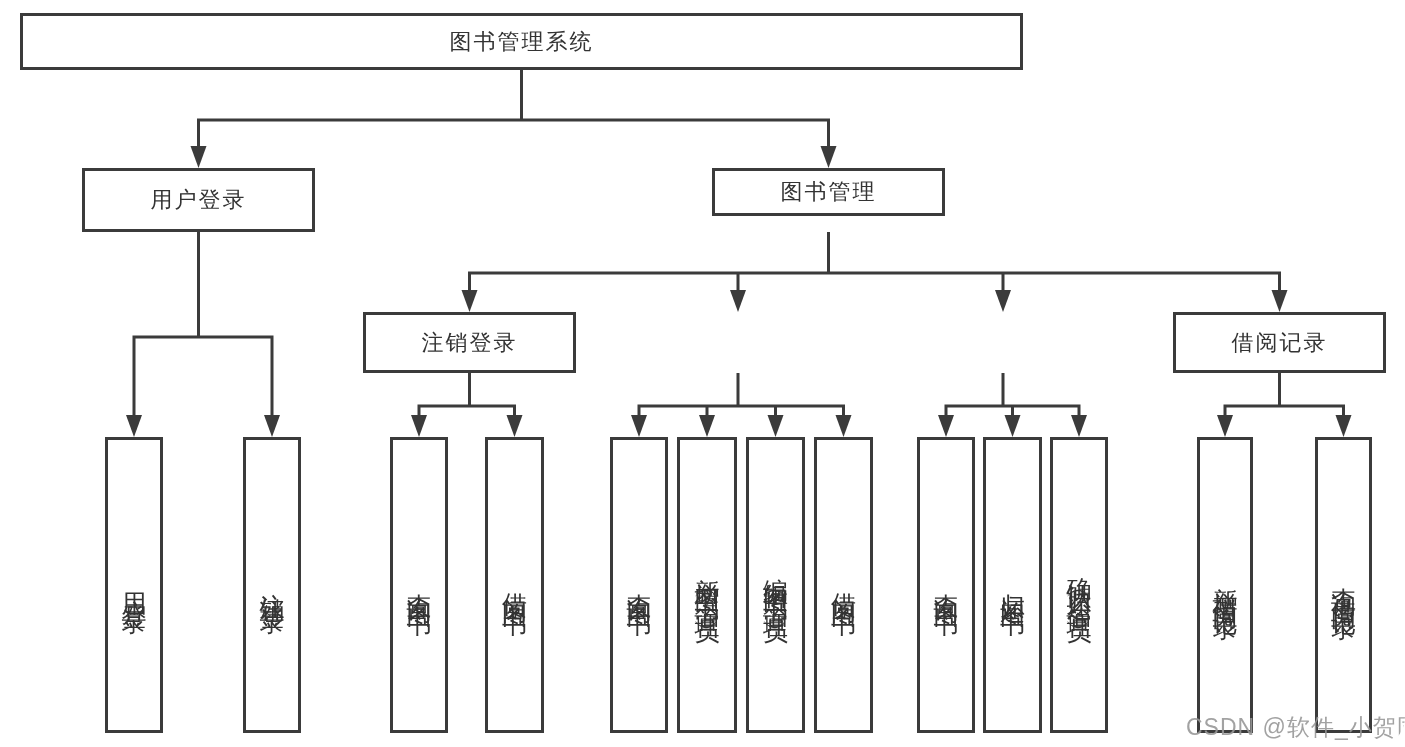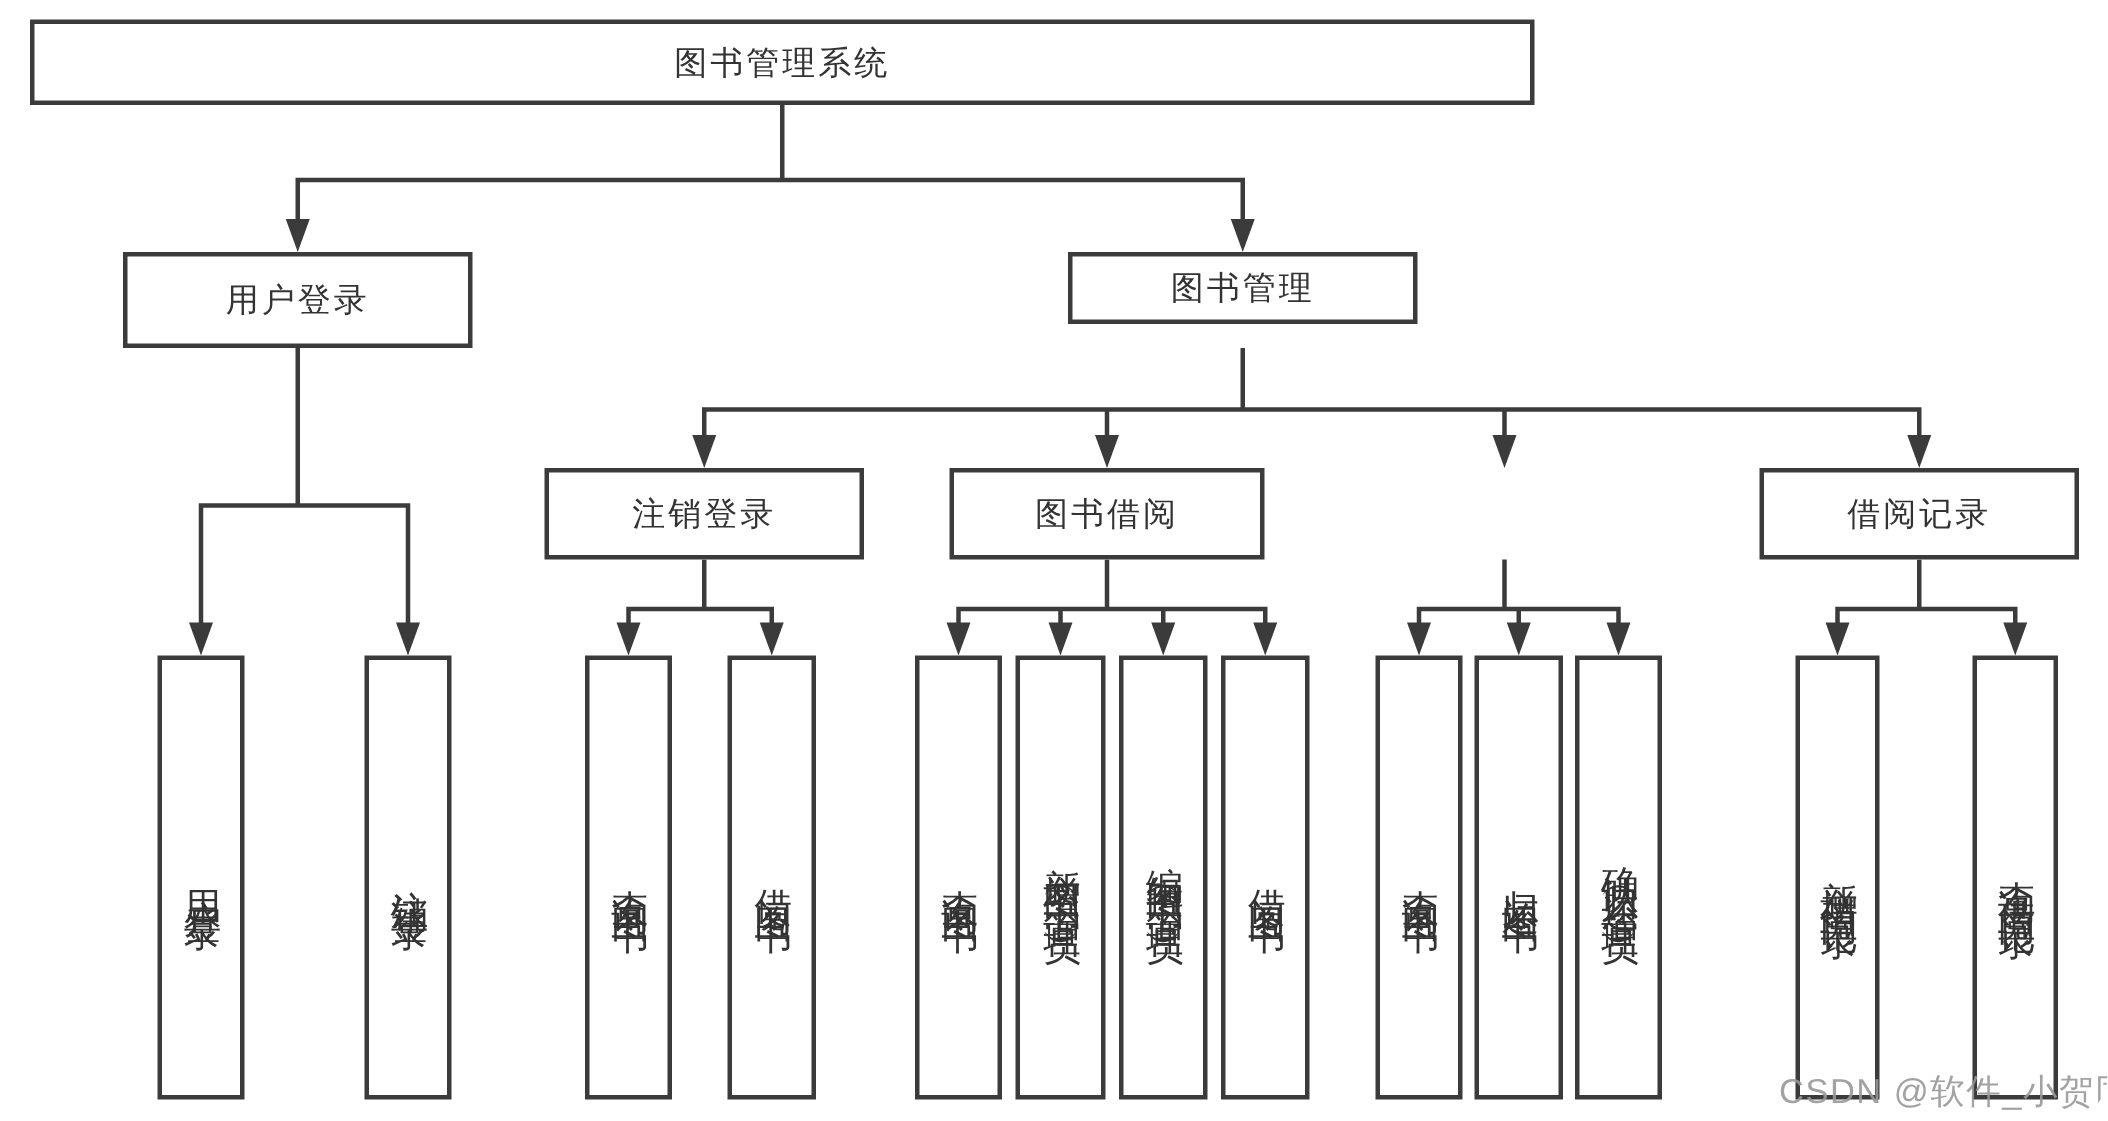--- a/index.html
+++ b/index.html
@@ -120,23 +120,20 @@
   <div class="box lvl2a">
     <span class="hlabel">用户登录</span>
   </div>
   <div class="box lvl2b">
     <span class="hlabel">图书管理</span>
   </div>
 
   <div class="box lvl3 l3a">
     <span class="hlabel">注销登录</span>
   </div>
-  <div class="box lvl3 l3b">
-    <span class="hlabel">图书借阅</span>
-  </div>
   <div class="box lvl3 l3d">
     <span class="hlabel">借阅记录</span>
   </div>
 
   <div class="box leaf" style="left:105px;width:58px">
     <span class="vtext">用户登录</span>
   </div>
   <div class="box leaf" style="left:243px;width:58px">
     <span class="vtext">注销登录</span>
   </div>

